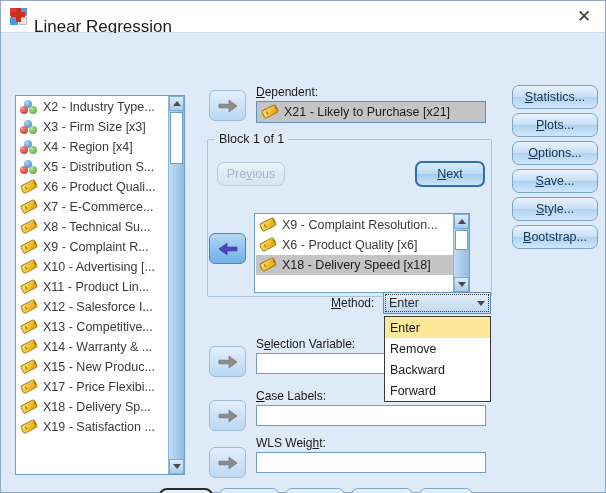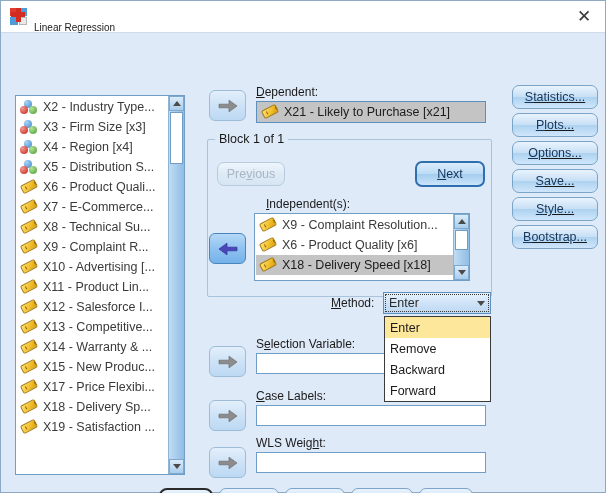--- a/index.html
+++ b/index.html
@@ -44,21 +44,21 @@
   #title-icon .sq {
     position: absolute; width: 8px; height: 8px;
   }
   #title-icon .s1 { left:0; top:0; background:#e03b2f; }
   #title-icon .s2 { left:9px; top:0; background:#4f9ad8; }
   #title-icon .s3 { left:0; top:9px; background:#4f9ad8; }
   #title-icon .s4 { left:9px; top:9px; background:#e8e8e8; border:1px solid #b7b7b7; box-sizing:border-box; }
   #title-icon .cross-v { position:absolute; left:6px; top:0px; width:5px; height:14px; background:#d22b20; }
   #title-icon .cross-h { position:absolute; left:1px; top:4px; width:14px; height:5px; background:#d22b20; }
   #title-text {
-    font-size: 10px;
+    font-size: 17px;
     color: #1b1b1b;
     flex: 1 1 auto;
     margin-top: 21px;
   }
   #close-btn {
     width: 30px; height: 26px;
     display: flex; align-items: center; justify-content: center;
     font-size: 17px; color: #3b3b3b;
     cursor: pointer;
     line-height: 1;
@@ -290,21 +290,20 @@
   }
 
   
   #right-col {
     position: absolute;
     left: 511px; top: 52px;
     width: 86px;
     display: flex;
     flex-direction: column;
     gap: 4px;
-    text-decoration: underline;
   }
   #right-col .spss-btn { height: 24px; }
 
   
   #bottom-row {
     position: absolute;
     left: 158px; top: 455px;
     display: flex;
     gap: 6px;
     align-items: center;
@@ -447,29 +446,26 @@
     <div id="block-group" style="left:206px; top:106px; width:285px; height:158px;"></div>
     <div id="block-legend" style="left:214px; top:99px;">Block 1 of 1</div>
 
     <div class="spss-btn disabled" style="position:absolute; left:216px; top:129px; width:68px; height:24px;">
       <span>Pre<span class="underline">v</span>ious</span>
     </div>
     <div class="spss-btn focused" style="position:absolute; left:414px; top:128px; width:70px; height:26px;">
       <span><span class="underline">N</span>ext</span>
     </div>
 
-    <div class="flabel" style="position:absolute; left:265px; top:164px;">
-      <span class="underline">I</span><span>ndependent(s):</span>
-    </div>
     <div class="arrow-btn active" style="position:absolute; left:208px; top:200px;">
       <svg width="20" height="14" viewBox="0 0 20 14">
         <path d="M19 5.2 L9 5.2 L9 1.2 L1 7 L9 12.8 L9 8.8 L19 8.8 Z" fill="#4a47b8" stroke="#33309a" stroke-width="0.7"></path>
       </svg>
     </div>
-    <div class="listbox" id="independents-list" style="position:absolute; left:253px; top:180px; width:216px; height:68px;">
+    <div class="listbox" id="independents-list" style="position:absolute; left:253px; top:180px; width:216px; height:80px;">
       <div class="list-items" id="independent-items">
           <div class="list-item">
             <div class="vicon scale"></div>
             <span class="lbl">X9 - Complaint Resolution...</span>
           </div>
           <div class="list-item">
             <div class="vicon scale"></div>
             <span class="lbl">X6 - Product Quality [x6]</span>
           </div>
           <div class="list-item selected">

